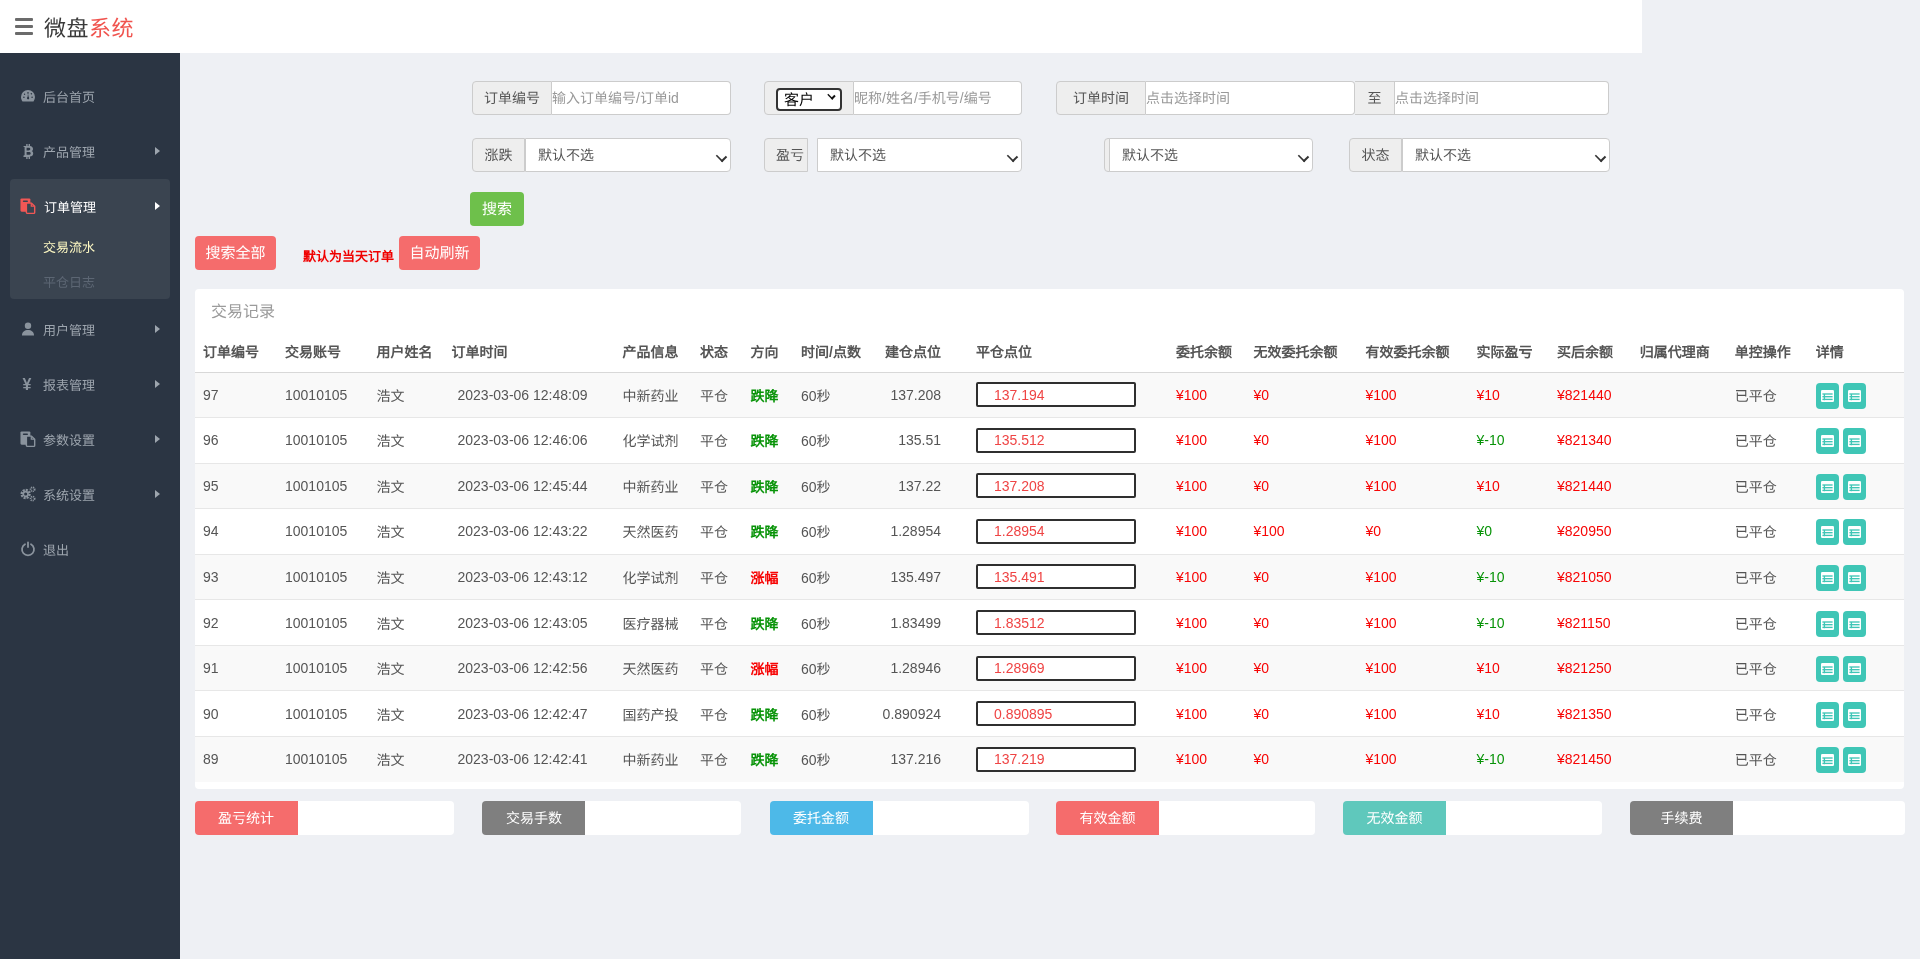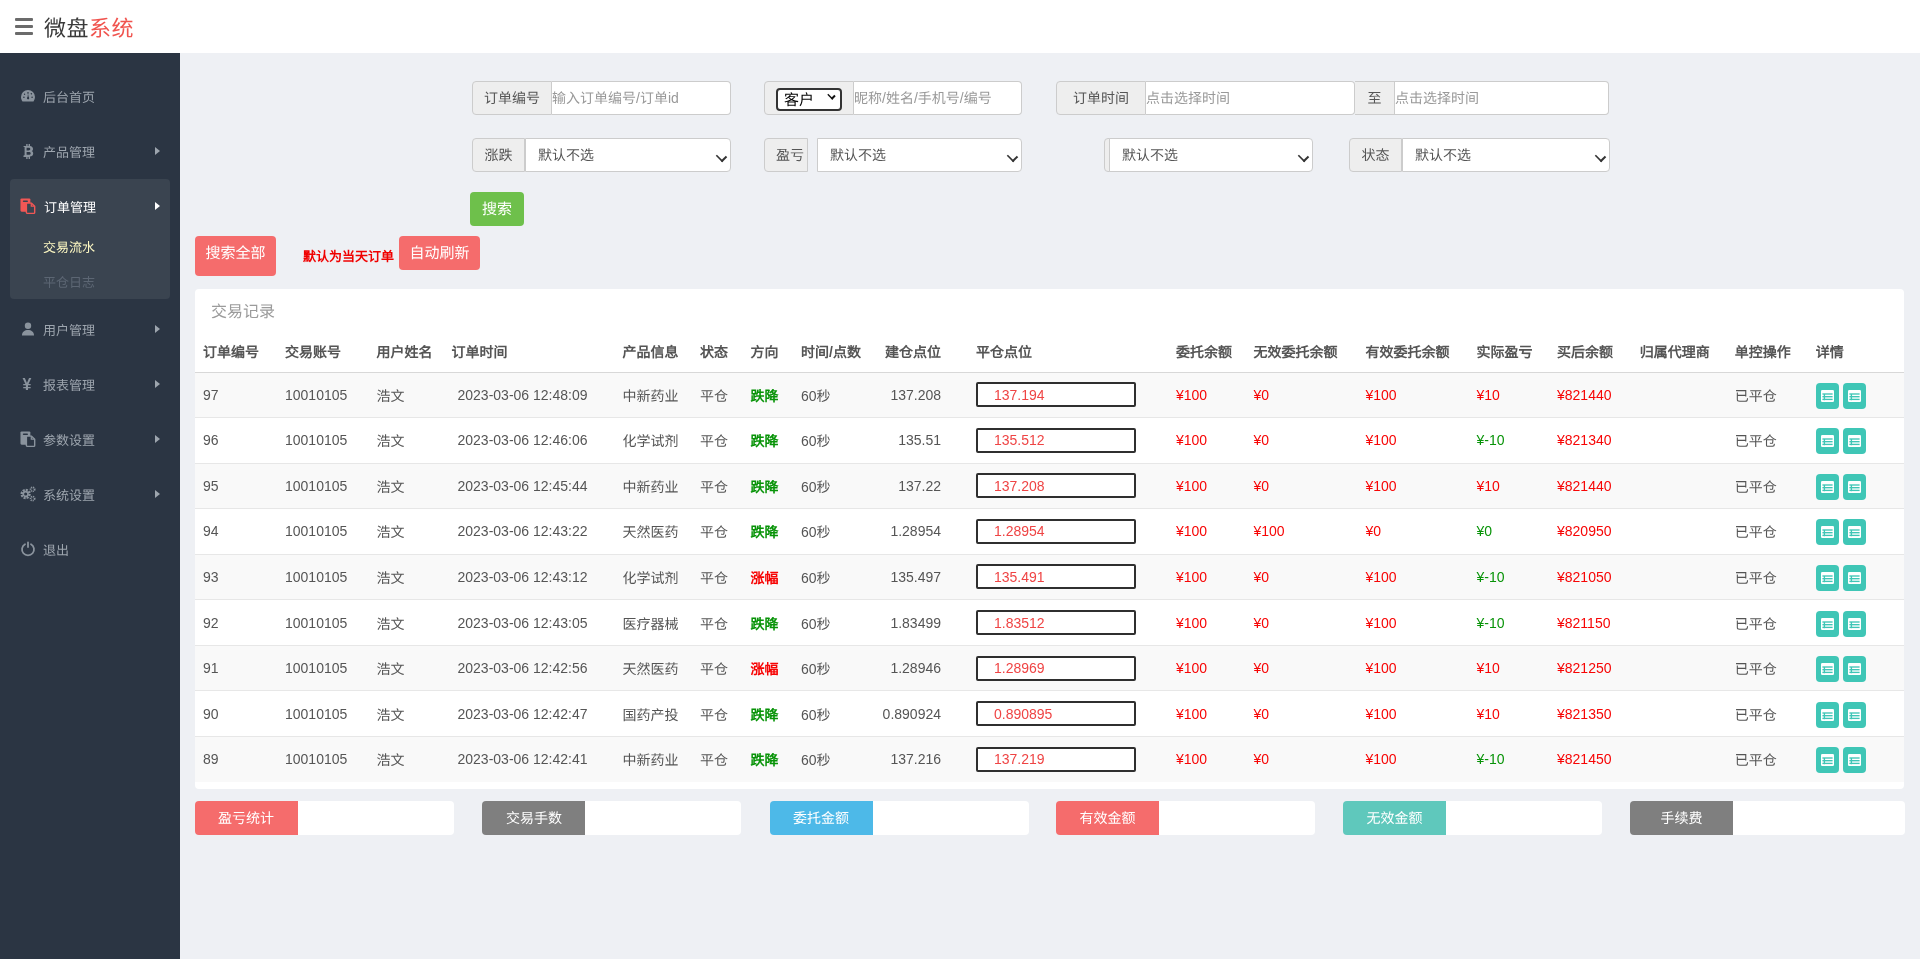--- a/index.html
+++ b/index.html
@@ -1,16 +1,16 @@
 <!DOCTYPE html>
 <html lang="zh-CN"><head><meta charset="utf-8"><title>微盘系统</title>
 <style>
 *{margin:0;padding:0;box-sizing:border-box;}
 html,body{width:1920px;height:959px;font-family:"Liberation Sans",sans-serif;background:#eef0f4;overflow:hidden;}
-.header{position:absolute;left:0;top:0;width:1920px;height:53px;background:#fff;}
+.header{position:absolute;left:0;top:0;width:1642px;height:53px;background:#fff;}
 .burger{position:absolute;left:15px;top:18px;width:18px;height:17px;}
 .burger span{display:block;height:3px;background:#6b6b6b;border-radius:1px;margin-bottom:4px;}
 .title{position:absolute;left:44px;top:10px;font-size:22px;color:#3a3a3a;letter-spacing:0.5px;}
 .title b{color:#f0544f;font-weight:normal;}
 .sidebar{position:absolute;left:0;top:53px;width:180px;height:906px;background:#2b3543;}
 .mitem{position:absolute;left:0;width:180px;height:55px;color:#9da5ae;font-size:13px;}
 .mitem .txt{position:absolute;left:43px;top:50%;transform:translateY(-50%);}
 .mitem .ico{position:absolute;left:20px;top:50%;transform:translateY(-50%);width:16px;height:16px;fill:#8a939d;}
 .caret{position:absolute;right:20px;top:50%;transform:translateY(-50%);width:0;height:0;border-left:5px solid #9da5ae;border-top:4.5px solid transparent;border-bottom:4.5px solid transparent;}
 .selblock{position:absolute;left:10px;top:125.5px;width:160px;height:120px;background:#3a4450;border-radius:4px;}
@@ -138,21 +138,21 @@
 <div class="inp" style="left:1395px;top:81px;width:214px;">点击选择时间</div>
 <div class="addon" style="left:472px;top:138px;width:53px;">涨跌</div>
 <div class="sel" style="left:525px;top:138px;width:206px;">默认不选<span class="chev"></span></div>
 <div class="addon" style="left:764px;top:138px;width:44px;padding-left:8px;">盈亏</div>
 <div class="sel" style="left:817px;top:138px;width:205px;">默认不选<span class="chev"></span></div>
 <div class="addon" style="left:1104px;top:138px;width:53px;">产品</div>
 <div class="sel" style="left:1109px;top:138px;width:204px;">默认不选<span class="chev"></span></div>
 <div class="addon" style="left:1349px;top:138px;width:53px;">状态</div>
 <div class="sel" style="left:1402px;top:138px;width:208px;">默认不选<span class="chev"></span></div>
 <div class="btn" style="left:470px;top:192px;width:54px;height:34px;background:#6ec04b;line-height:34px;">搜索</div>
-<div class="btn" style="left:195px;top:236px;width:81px;height:40px;background:#f56c6c;line-height:34px;">搜索全部</div>
+<div class="btn" style="left:195px;top:236px;width:81px;height:34px;background:#f56c6c;line-height:34px;">搜索全部</div>
 <div class="redtxt" style="left:303px;top:246px;font-size:13px;">默认为当天订单</div>
 <div class="btn" style="left:399px;top:236px;width:81px;height:34px;background:#f56c6c;line-height:34px;">自动刷新</div>
 <div class="panel">
     <div class="ptitle">交易记录</div>
     <table class="grid">
       <colgroup>
         <col style="width:82px">
         <col style="width:91.5px">
         <col style="width:75px">
         <col style="width:171px">

